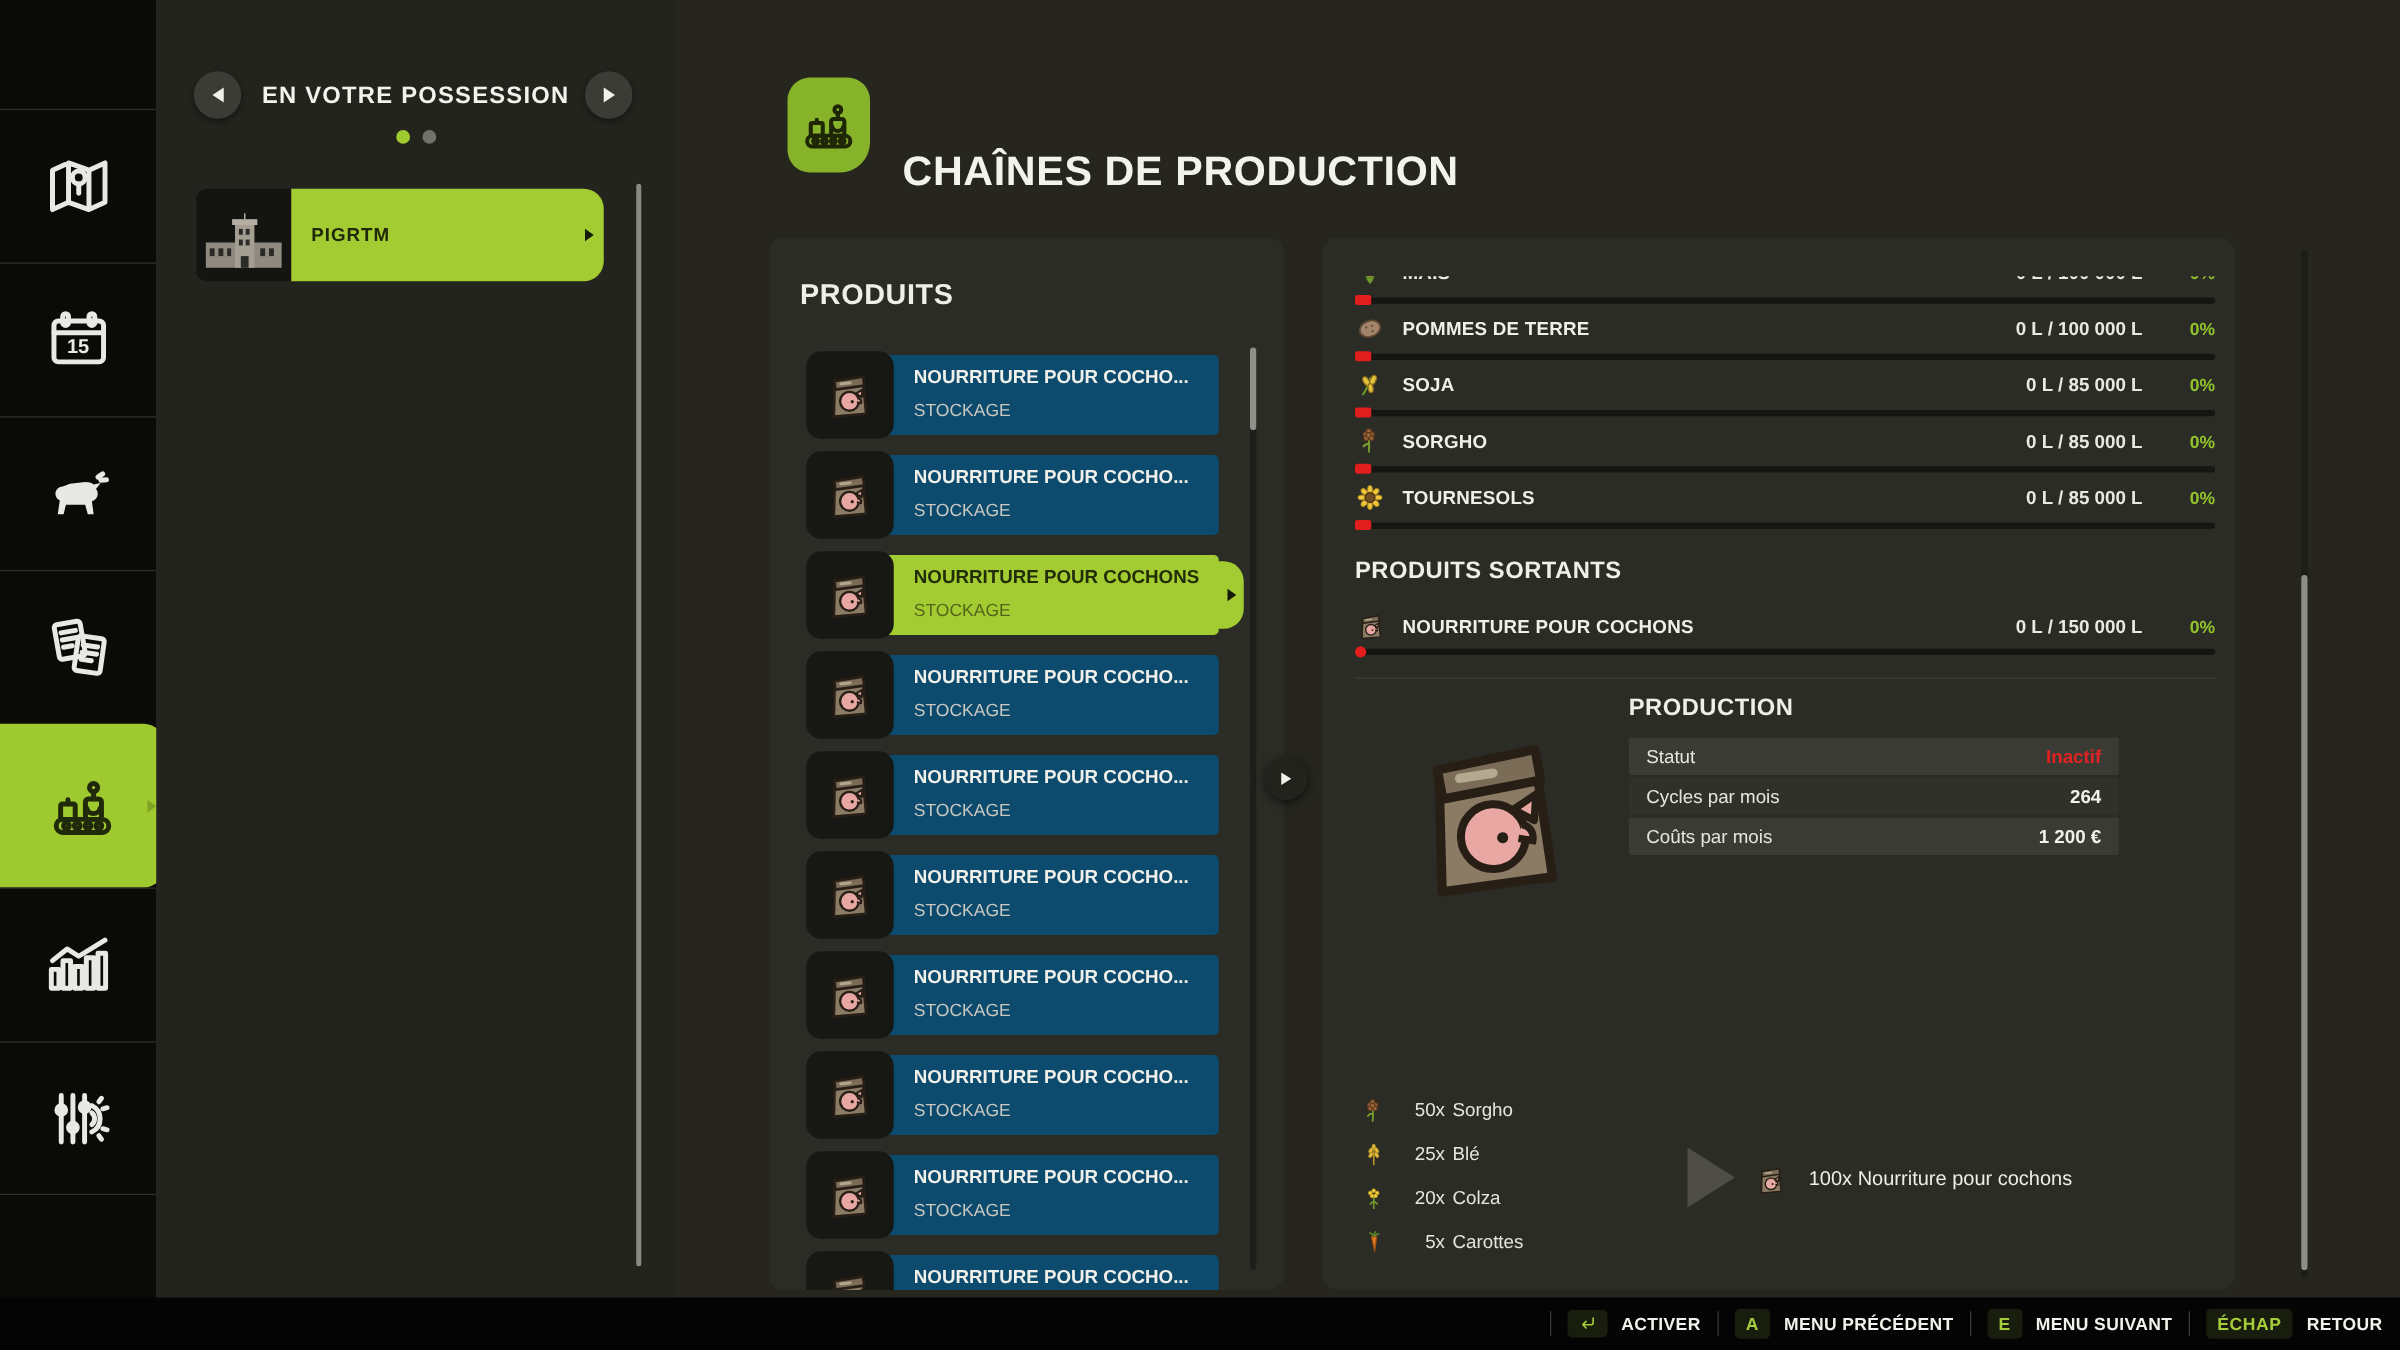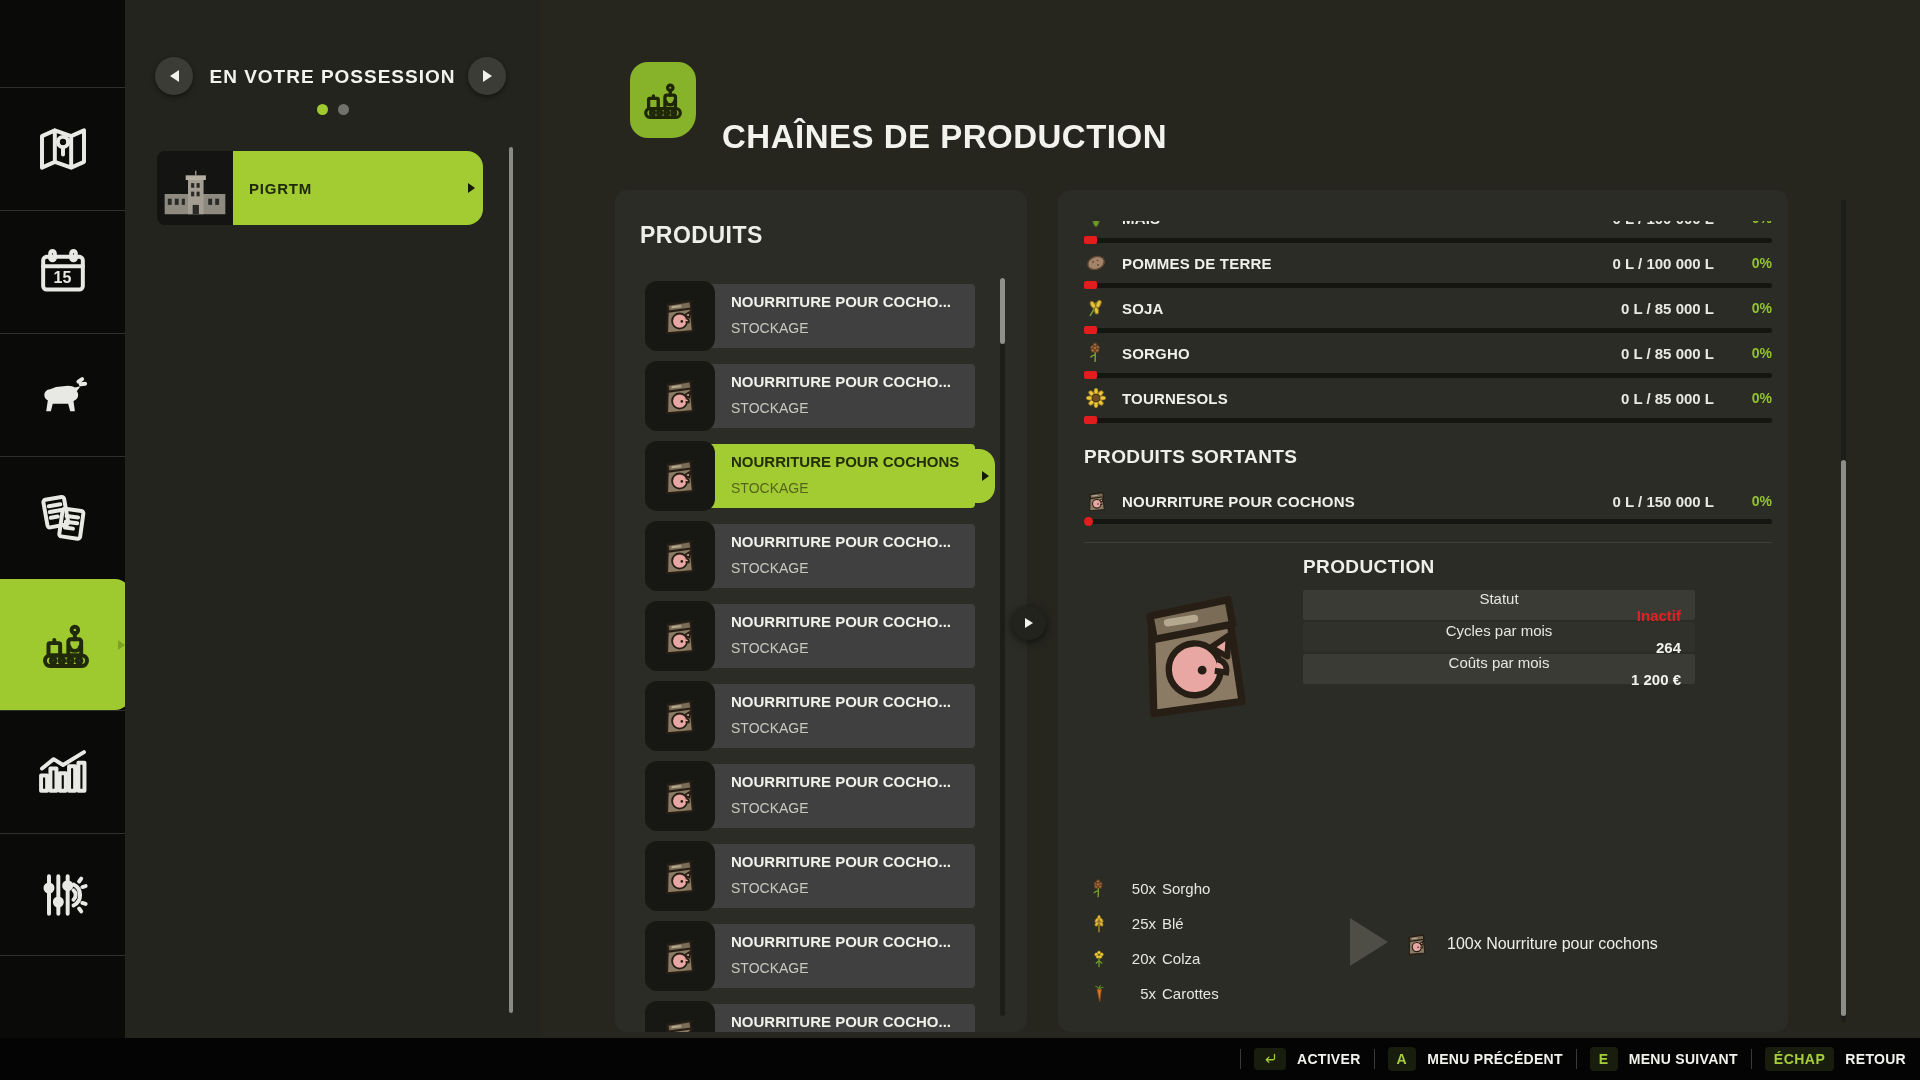--- a/index.html
+++ b/index.html
@@ -35,21 +35,21 @@
   
   .hicon{position:absolute;left:630px;top:62px;width:66px;height:76px;background:#86b32a;border-radius:18px 18px 24px 18px;display:flex;align-items:center;justify-content:center;color:#1e2606;}
   .hicon svg{width:46px;height:46px;}
   .htitle{position:absolute;left:722px;top:96px;font-size:33px;font-weight:700;letter-spacing:.5px;color:#f3f3ee;}
 
   
   .panel{background:#2c2c26;border-radius:12px;position:absolute;overflow:hidden;}
   .panel-products{left:615px;top:190px;width:412px;height:842px;}
   .panel-h{position:absolute;font-size:23px;font-weight:700;letter-spacing:.5px;color:#efefe9;}
   .plist{position:absolute;left:36px;top:94px;width:324px;}
-  .prow{position:relative;height:64px;margin-bottom:16px;background:#404040;border-radius:4px;}
+  .prow{position:relative;height:64px;margin-bottom:16px;background:#0c4a6e;border-radius:4px;}
   .prow .tile{position:absolute;left:-6px;top:-3px;width:70px;height:70px;background:#171714;border-radius:12px;display:flex;align-items:center;justify-content:center;}
   .prow .tile svg{width:46px;height:46px;}
   .prow .txt{position:absolute;left:80px;top:9px;right:6px;}
   .prow .t1{font-size:15px;font-weight:700;color:#f0f0ea;white-space:nowrap;overflow:hidden;}
   .prow .t2{font-size:14px;color:#c9c9c1;margin-top:10px;}
   .prow.selected{background:#a2cc31;}
   .prow.selected .t1{color:#232d08;}
   .prow.selected .t2{color:#55641b;}
   .row-tab{position:absolute;right:-20px;top:5px;width:28px;height:54px;background:#a2cc31;border-radius:0 16px 16px 0;}
   .row-tab-arrow{position:absolute;right:6px;top:50%;transform:translateY(-50%);width:0;height:0;border-top:5px solid transparent;border-bottom:5px solid transparent;border-left:7px solid #141a04;}
@@ -69,21 +69,21 @@
   .ing-val{margin-left:auto;font-size:15px;font-weight:600;color:#e9e9e3;}
   .ing-pct{width:58px;text-align:right;font-size:14px;font-weight:700;color:#93c42c;}
   .ing-bar{position:absolute;left:0;right:0;top:34px;height:5px;background:#151511;border-radius:2px;}
   .ing-bar i{position:absolute;left:0;top:-2px;width:13px;height:8px;background:#e21d1d;border-radius:2px;}
   .ing-bar i.round{width:9px;height:9px;border-radius:50%;}
   .sec-h{position:absolute;font-size:19px;font-weight:700;letter-spacing:.4px;color:#efefe9;}
   .out-row{position:absolute;left:26px;top:297px;width:688px;}
   .divider{position:absolute;left:26px;top:352px;width:688px;height:1px;background:#4b4b45;opacity:.6;}
   .big-bag{position:absolute;left:58px;top:372px;width:158px;height:180px;transform:rotate(-3deg);}
   .stats{position:absolute;left:245px;top:400px;width:392px;}
-  .stat{display:flex;align-items:center;height:30px;padding:0 14px;font-size:15px;margin-bottom:2px;border-radius:2px;flex-direction:column;}
+  .stat{display:flex;align-items:center;height:30px;padding:0 14px;font-size:15px;margin-bottom:2px;border-radius:2px;}
   .stat.odd{background:#3b3b35;} .stat.even{background:#31312b;}
   .stat-l{color:#e6e6df;}
   .stat-v{margin-left:auto;font-weight:700;color:#f2f2ec;}
   .stat-v.red{color:#e02222;}
   .rec-rows{position:absolute;left:30px;top:681px;}
   .rec-row{display:flex;align-items:center;height:35px;}
   .rec-row svg{width:22px;height:22px;flex:none;}
   .rec-qty{width:36px;text-align:right;font-size:15px;color:#e6e6df;margin-left:10px;}
   .rec-name{font-size:15px;color:#e6e6df;margin-left:6px;}
   .play{position:absolute;left:292px;top:728px;width:0;height:0;border-top:24px solid transparent;border-bottom:24px solid transparent;border-left:38px solid #4e4e47;}

